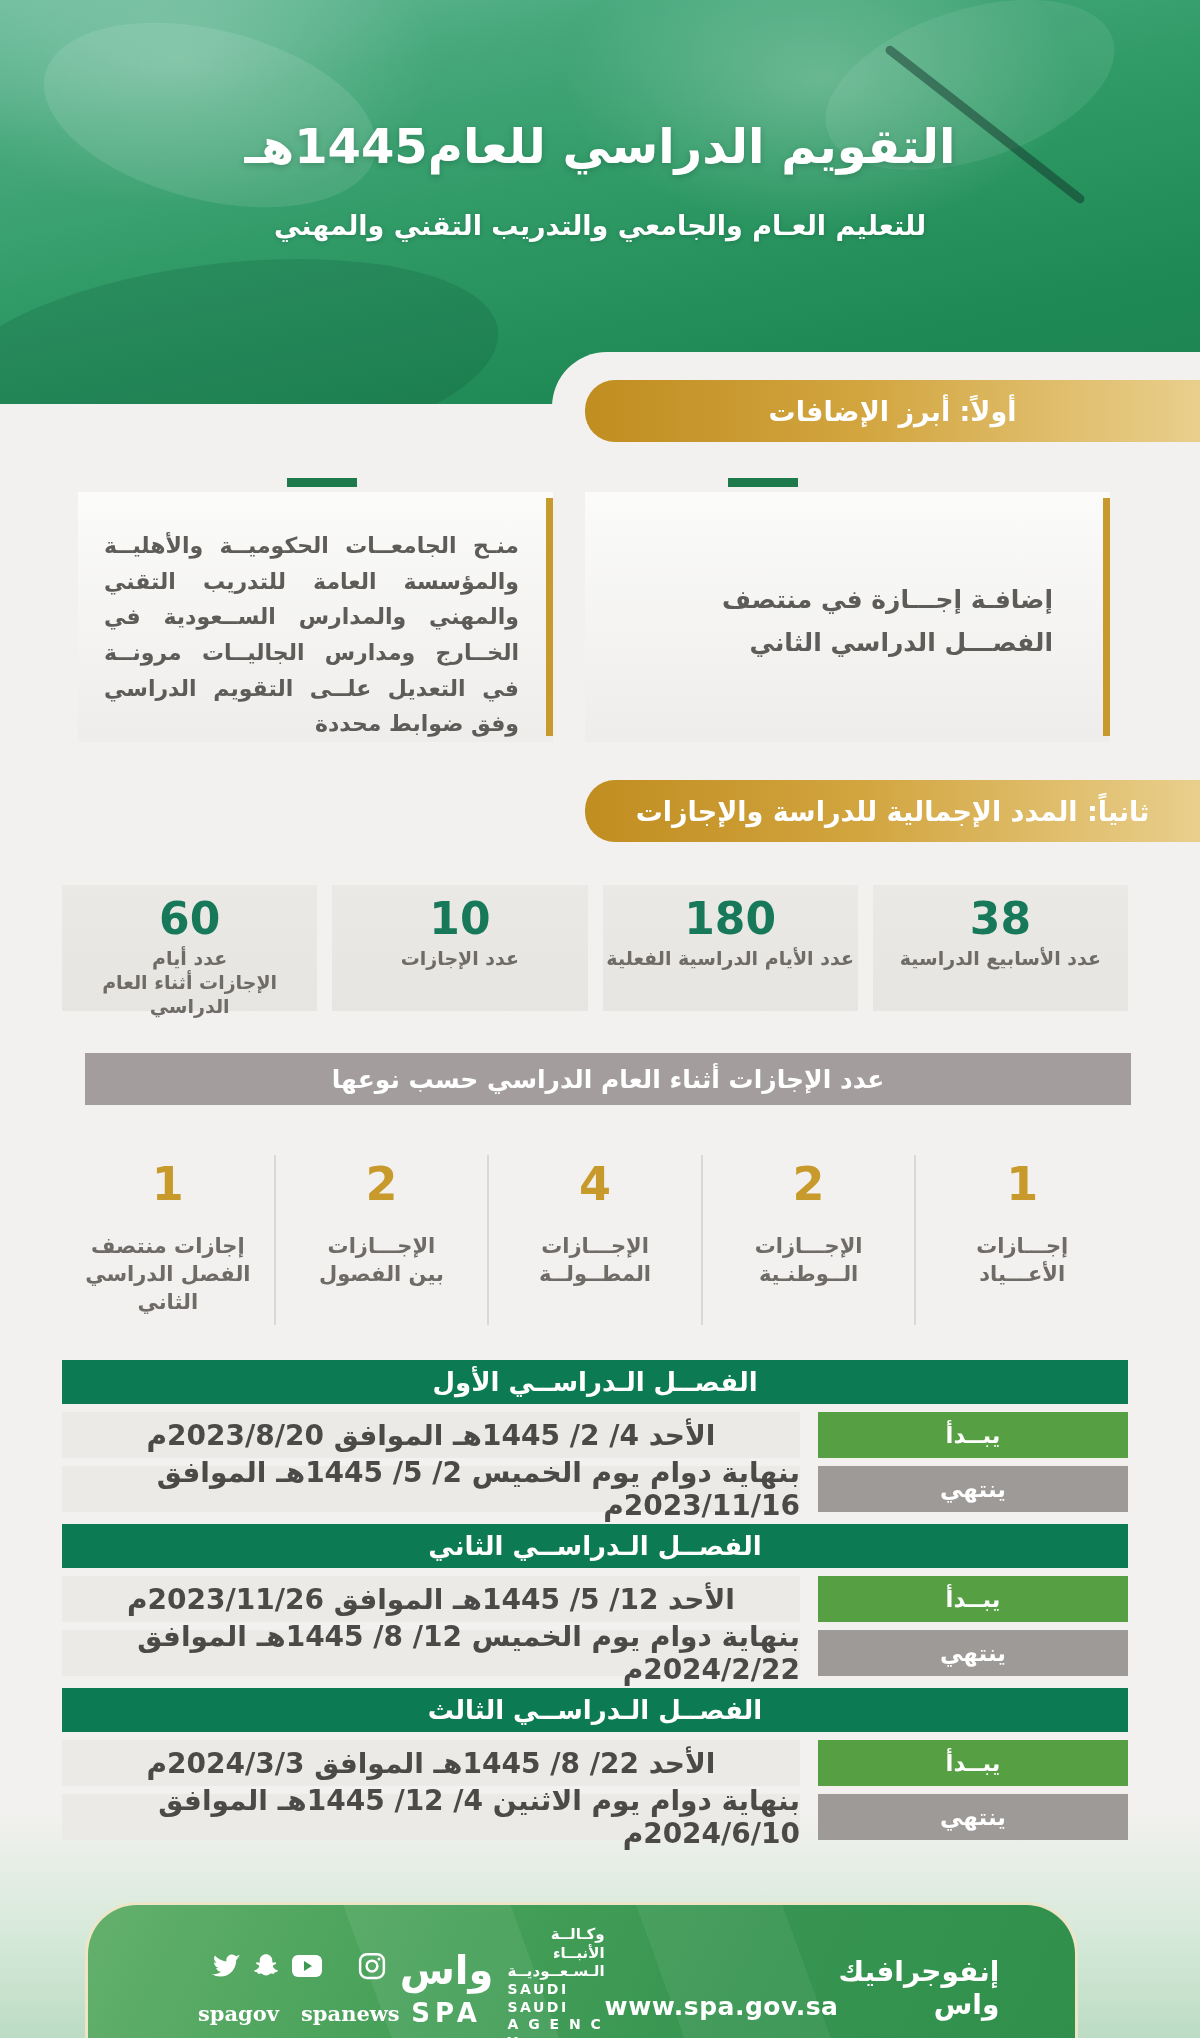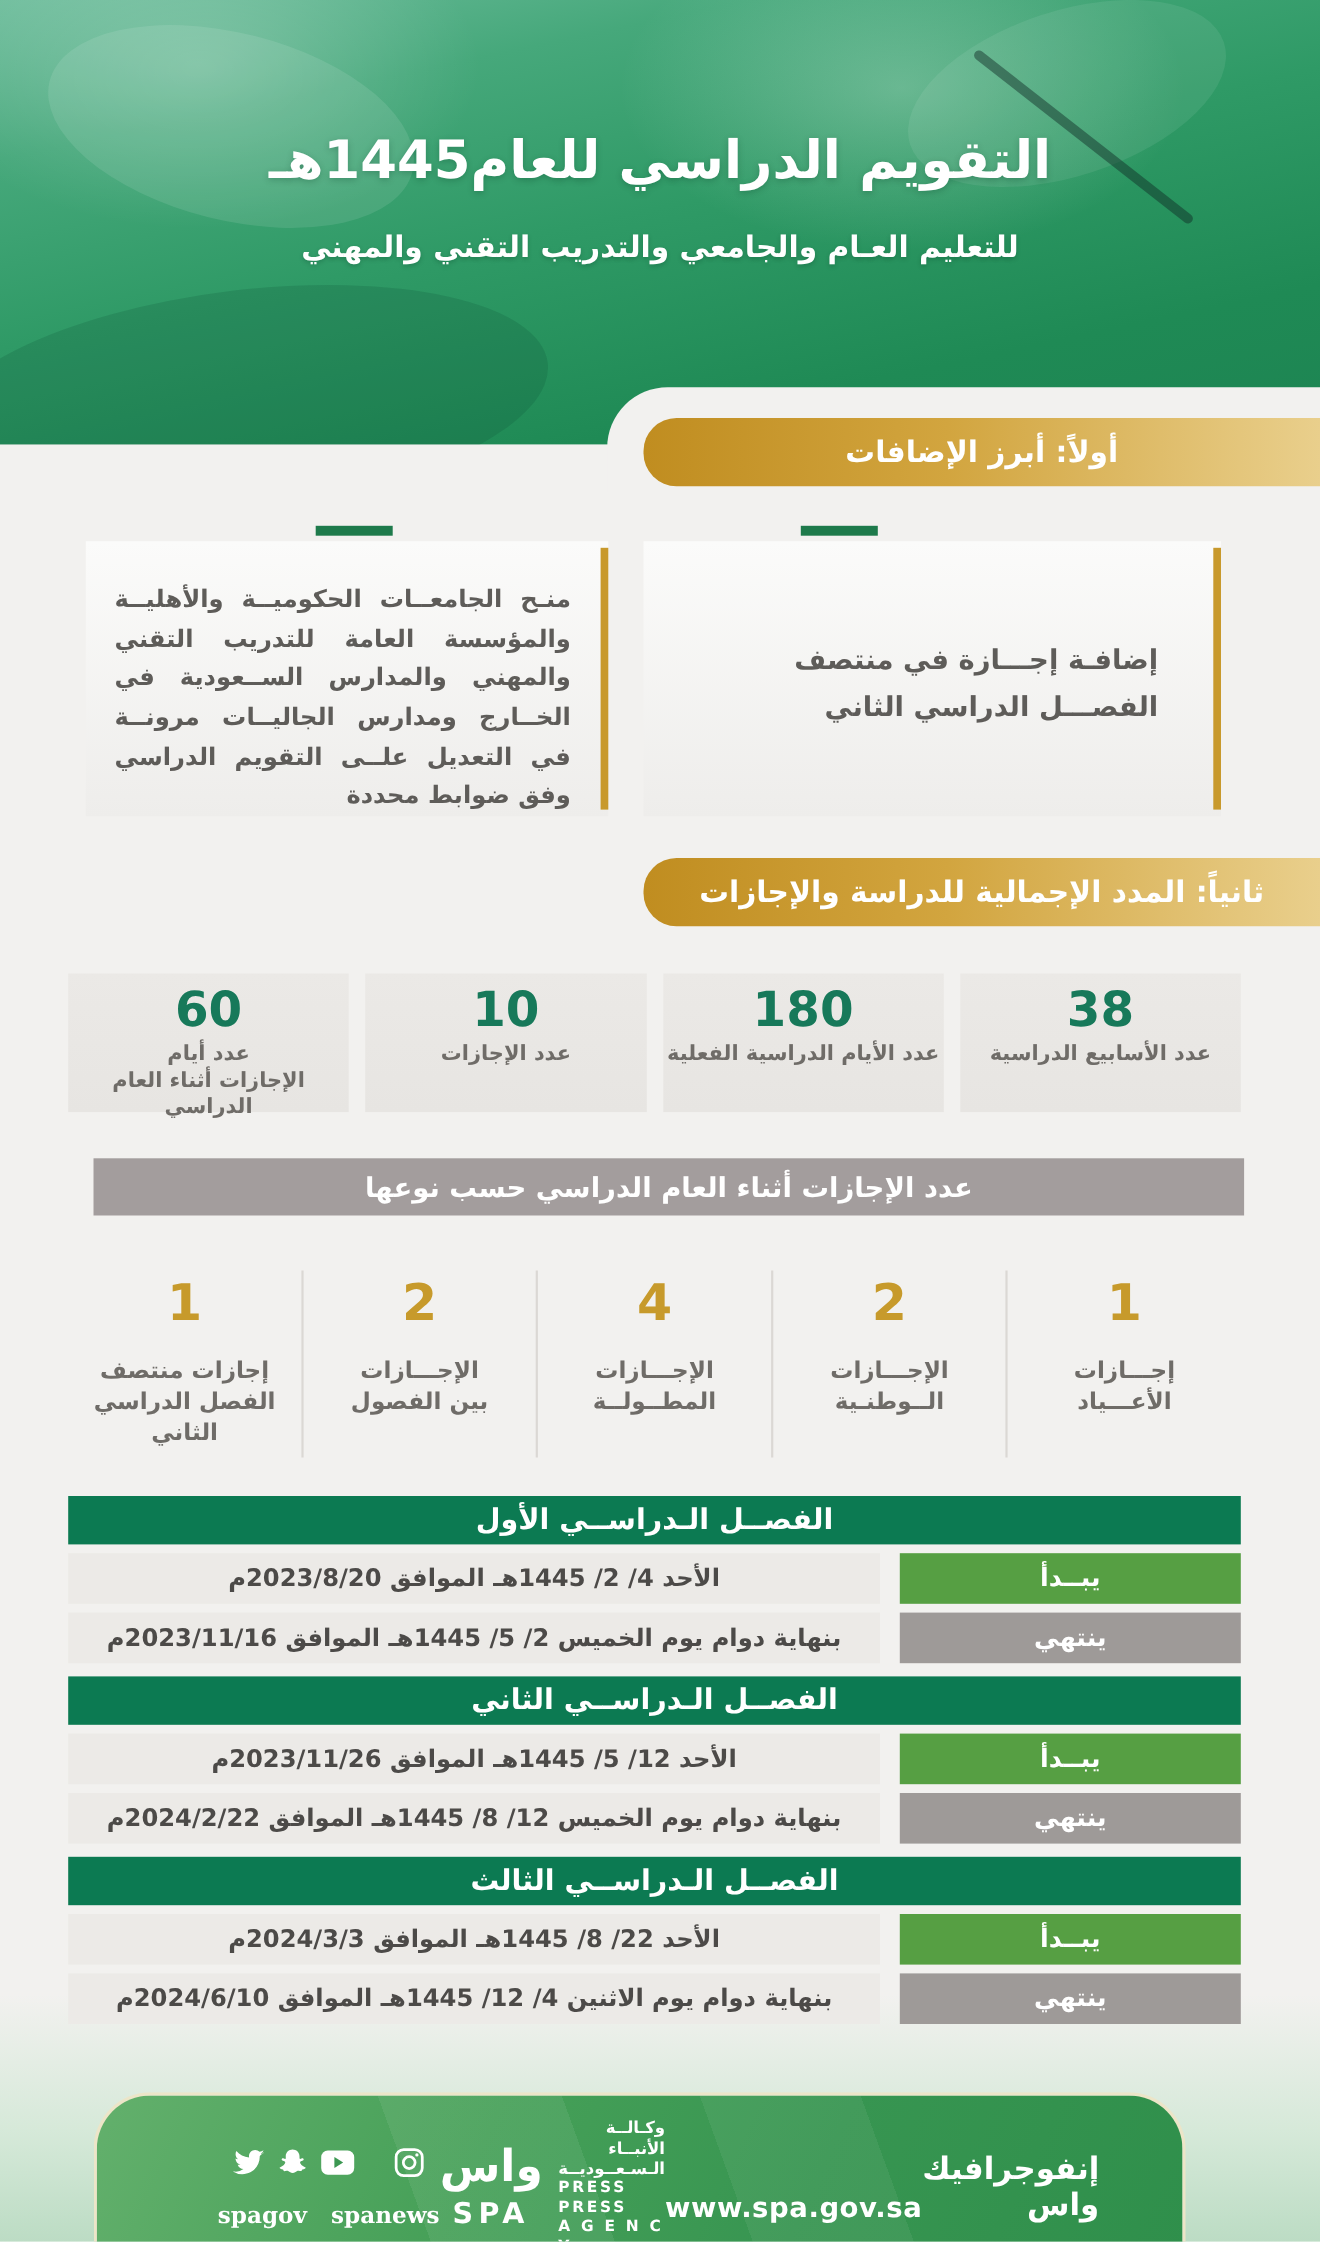--- a/index.html
+++ b/index.html
@@ -95,21 +95,21 @@
   }
   .trow{margin-top:8px;height:46px;display:flex;flex-direction:row;direction:rtl;gap:18px;}
   .tbtn{
     width:310px;display:flex;align-items:center;justify-content:center;
     color:#ffffff;font-size:23px;font-weight:bold;direction:rtl;
   }
   .tbtn.start{background:#569f43;}
   .tbtn.end{background:#9e9a98;}
   .tval{
     flex:1;background:#eceae7;display:flex;align-items:center;justify-content:center;
-    color:#4c4a48;font-size:22px;font-weight:bold;direction:rtl;
+    color:#4c4a48;font-size:28px;font-weight:bold;direction:rtl;
   }
   
   .footer-card{
     position:absolute;left:85px;top:1902px;width:987px;height:160px;z-index:4;
     background:linear-gradient(115deg,#63b06c 0%,#46a058 35%,#379551 65%,#2f8f4b 100%);
     border:3px solid #ece5c8;border-bottom:none;
     border-top-left-radius:52px;border-top-right-radius:52px;
     overflow:hidden;
   }
   .footer-card::before{
@@ -295,21 +295,21 @@
       </div>
 
       <div class="spa-logo">
         <div class="spa-mark">
           <div class="mk-ar">واس</div>
           <div class="mk-en">SPA</div>
         </div>
         <div class="spa-text">
           <div class="ar">وكـالــة الأنبــاء</div>
           <div class="ar">الـسـعــوديــة</div>
-          <div class="en">PRESS PRESS</div>
+          <div class="en">SAUDI SAUDI</div>
           <div class="en">A G E N C Y</div>
         </div>
       </div>
 
       <div class="tagline-block">
         <div class="tagline">إنفوجرافيك واس</div>
         <div class="website">www.spa.gov.sa</div>
       </div>
 
     </div>

